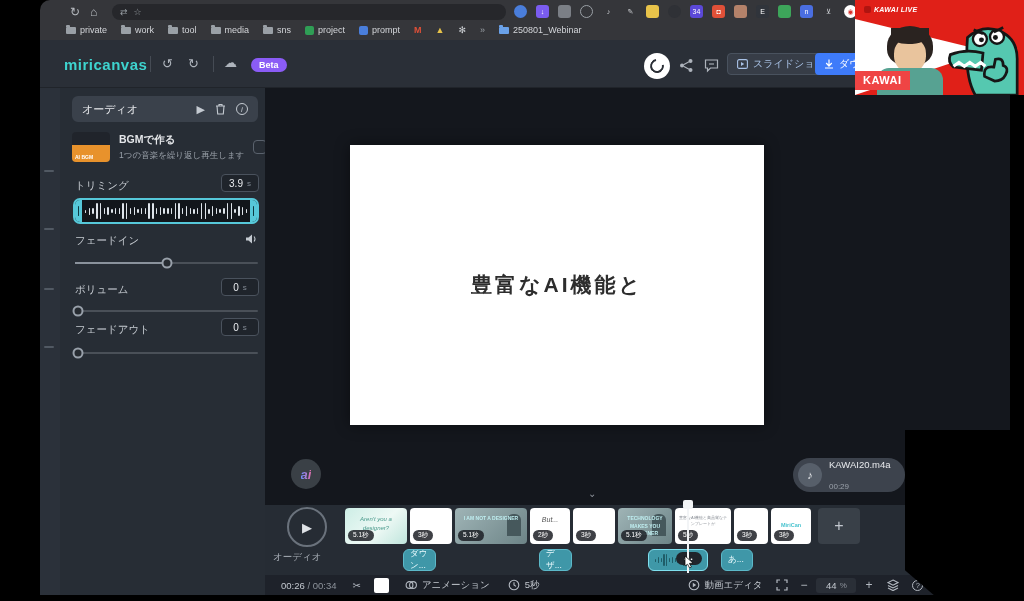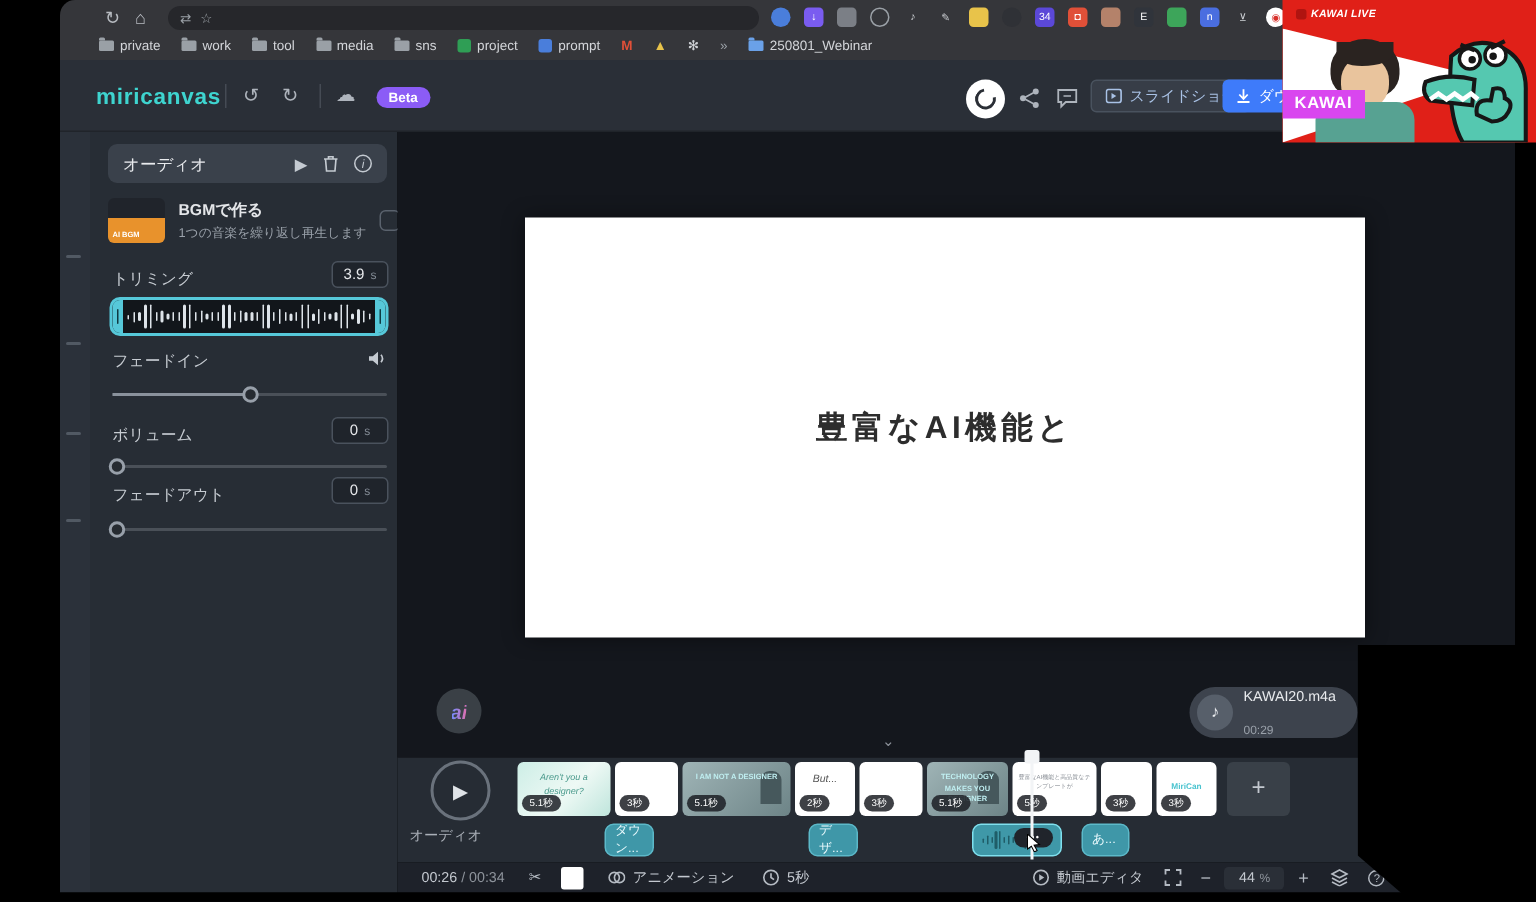--- a/index.html
+++ b/index.html
@@ -62,21 +62,21 @@
   .wf-handle { width:7px; height:100%; background:#56c8d9; position:relative; flex:none; }
   .wf-handle:after { content:""; position:absolute; left:2.5px; top:6px; width:1.5px; height:10px; background:#0e3a42; border-radius:1px; }
   #wf-bars { flex:1; height:100%; display:flex; align-items:center; justify-content:space-between; padding:0 3px; }
   #wf-bars i { width:1.4px; background:#dde3e9; border-radius:1px; }
   .slider { height:2px; background:#4a5058; border-radius:1px; position:relative; }
   .slider .fill { position:absolute; left:0; top:0; height:100%; background:#8a929c; }
   .slider .knob { position:absolute; top:50%; transform:translate(-50%,-50%); width:11px; height:11px; border-radius:50%; background:#262b31; border:2px solid #98a0aa; }
 
   
   #canvas { left:265px; top:88px; width:745px; height:417px; background:#14171d; }
-  #slide { left:350px; top:145px; width:560px; height:280px; background:#fff; box-shadow:0 0 14px rgba(0,0,0,.45); display:flex; flex-direction:column; align-items:center; justify-content:center; gap:14px; }
+  #slide { left:350px; top:145px; width:414px; height:280px; background:#fff; box-shadow:0 0 14px rgba(0,0,0,.45); display:flex; flex-direction:column; align-items:center; justify-content:center; gap:14px; }
   .slide-line { color:#2d2d2d; font-size:21px; font-weight:600; letter-spacing:3px; }
   #ai-mark { left:291px; top:459px; width:30px; height:30px; border-radius:50%; background:#3a4046; display:flex; align-items:center; justify-content:center; font-style:italic; font-weight:bold; font-size:13px; background-clip:border-box; }
   #ai-mark span { background:linear-gradient(90deg,#6f8dff,#e06fae); -webkit-background-clip:text; background-clip:text; color:transparent; }
   #collapse-handle { left:588px; top:488px; color:#8d939b; font-size:10px; }
   #audio-file-card { left:793px; top:458px; width:112px; height:34px; background:rgba(67,74,84,.88); border-radius:17px; display:flex; align-items:center; padding:0 5px; gap:7px; }
   #audio-file-card .disc { width:24px; height:24px; border-radius:50%; background:#575f6a; color:#e8eaed; font-size:11px; display:flex; align-items:center; justify-content:center; flex:none; }
   #audio-file-card .nm { color:#e8eaed; font-size:9.5px; }
   #audio-file-card .du { color:#9aa1aa; font-size:8px; margin-top:12px; }
 
   
@@ -120,21 +120,21 @@
   #webcam { left:855px; top:0; width:169px; height:95px; background:#e02018; overflow:hidden; z-index:50; }
   #cam-flag { position:absolute; left:0; top:0; width:100%; height:100%; background:#fff; clip-path:polygon(0 20%,78% 54%,0 100%); }
   #live-badge { position:absolute; left:9px; top:6px; display:flex; align-items:center; gap:3px; }
   #live-badge .dot { width:7px; height:7px; background:#b01410; border-radius:2px; }
   #live-badge .t { color:#fff; font-size:7px; font-weight:bold; font-style:italic; letter-spacing:.3px; }
   #person { position:absolute; left:18px; top:26px; width:75px; height:69px; }
   #person .hair { position:absolute; left:14px; top:0; width:46px; height:40px; background:#2a2320; border-radius:50% 50% 42% 42%; }
   #person .face { position:absolute; left:21px; top:12px; width:32px; height:34px; background:#e9c49d; border-radius:46%; }
   #person .fringe { position:absolute; left:18px; top:2px; width:38px; height:16px; background:#2a2320; border-radius:0 0 55% 45%; }
   #person .body { position:absolute; left:4px; top:42px; width:66px; height:27px; background:#57a292; border-radius:12px 12px 0 0; }
-  #name-tag { position:absolute; left:0; bottom:16px; background:#d946ef; color:#fff; font-weight:bold; font-size:11px; padding:3px 8px 4px 8px; letter-spacing:.5px; }
+  #name-tag { position:absolute; left:0; bottom:5px; background:#ef4444; color:#fff; font-weight:bold; font-size:11px; padding:3px 8px 4px 8px; letter-spacing:.5px; }
 </style>
 </head>
 <body>
 
 <div id="stage">
 
   <div id="chrome" class="abs">
     <div class="abs chrome-ic" style="left:30px;top:4px;">↻</div>
     <div class="abs chrome-ic" style="left:50px;top:4px;">⌂</div>
   </div>

